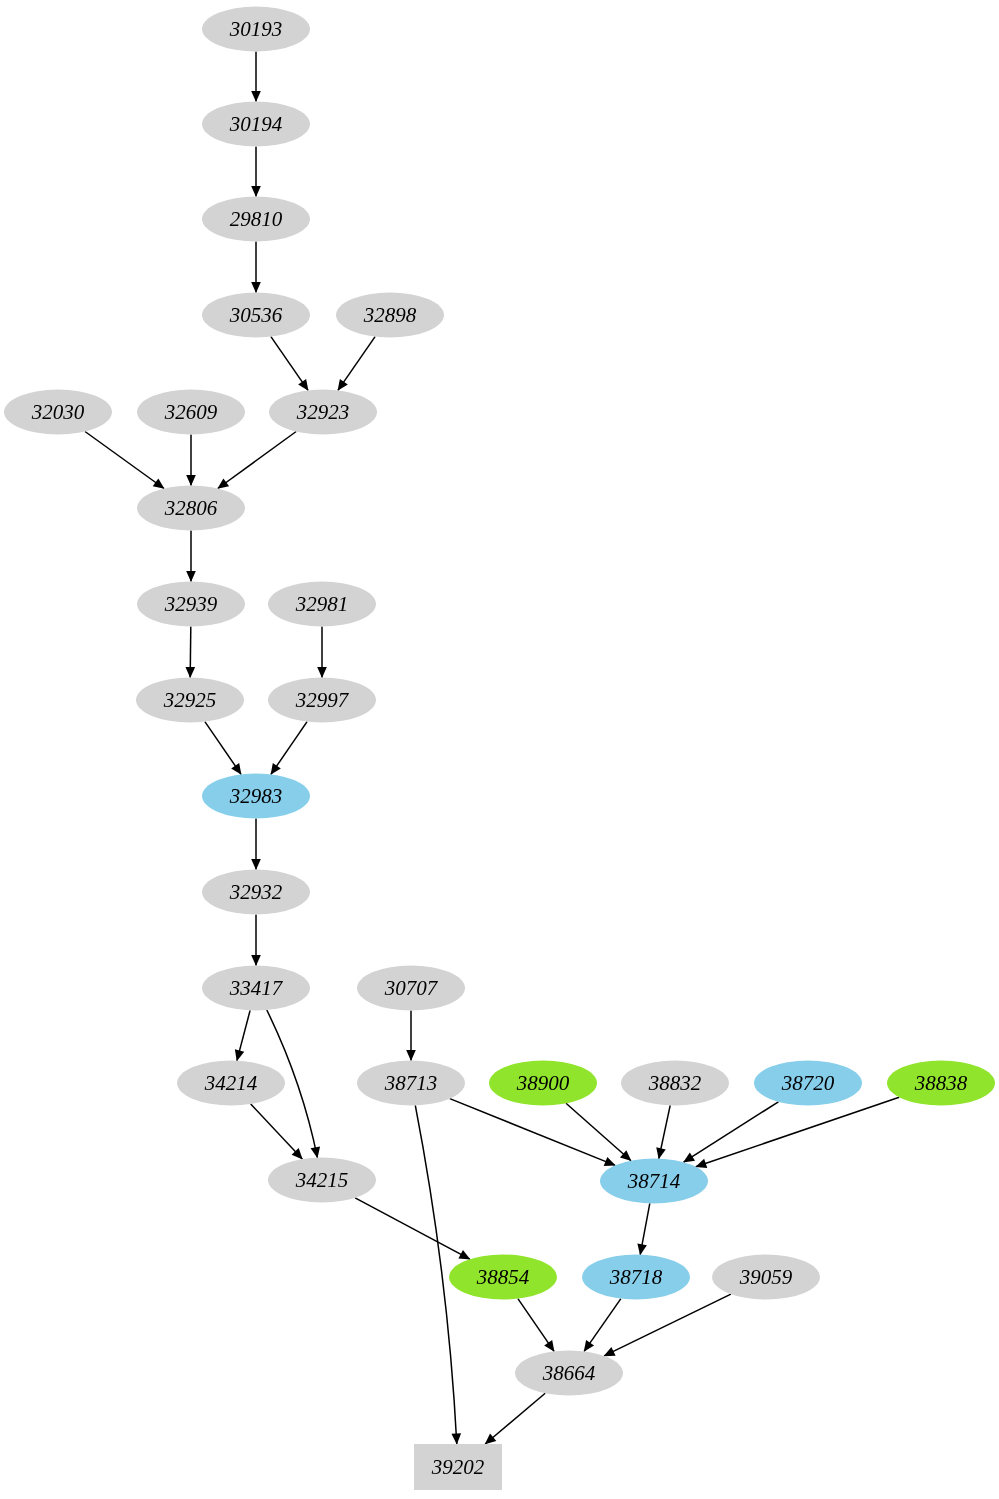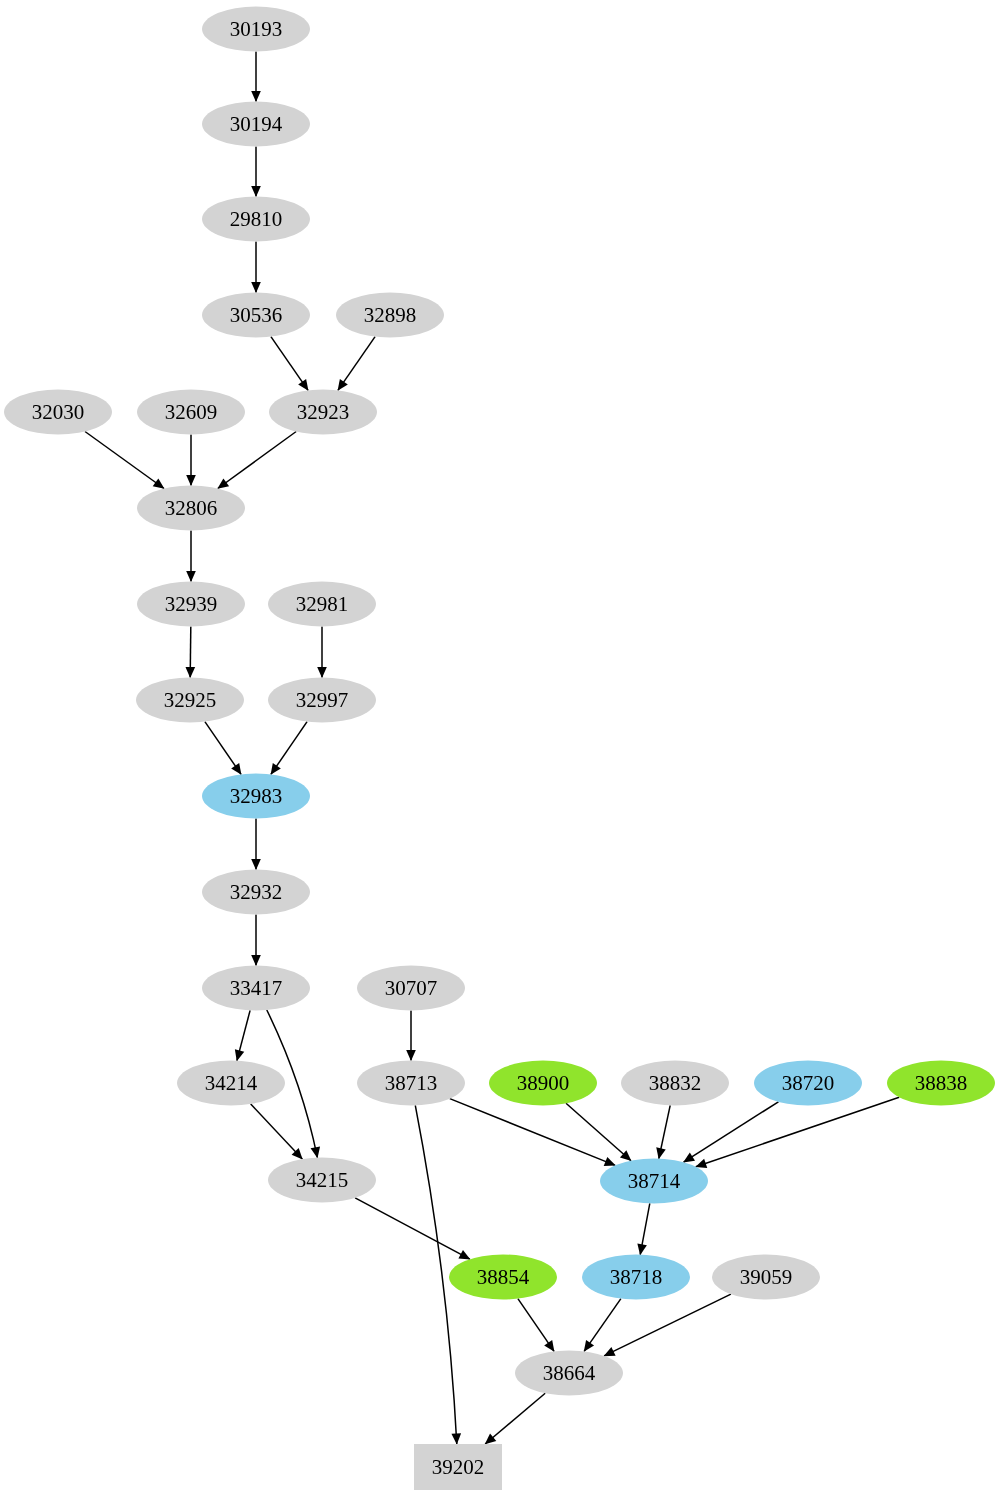--- a/index.html
+++ b/index.html
@@ -6,20 +6,21 @@
     margin: 0;
     padding: 0;
     background: #ffffff;
   }
   figure[data-name="dependency-graph"] {
     margin: 0;
     width: 999px;
     height: 1499px;
     position: relative;
     background: #ffffff;
+    font-style: italic;
   }
   svg.graph-canvas {
     display: block;
     width: 999px;
     height: 1499px;
   }
   .edge path {
     fill: none;
     stroke: #000000;
     stroke-width: 1.5;

